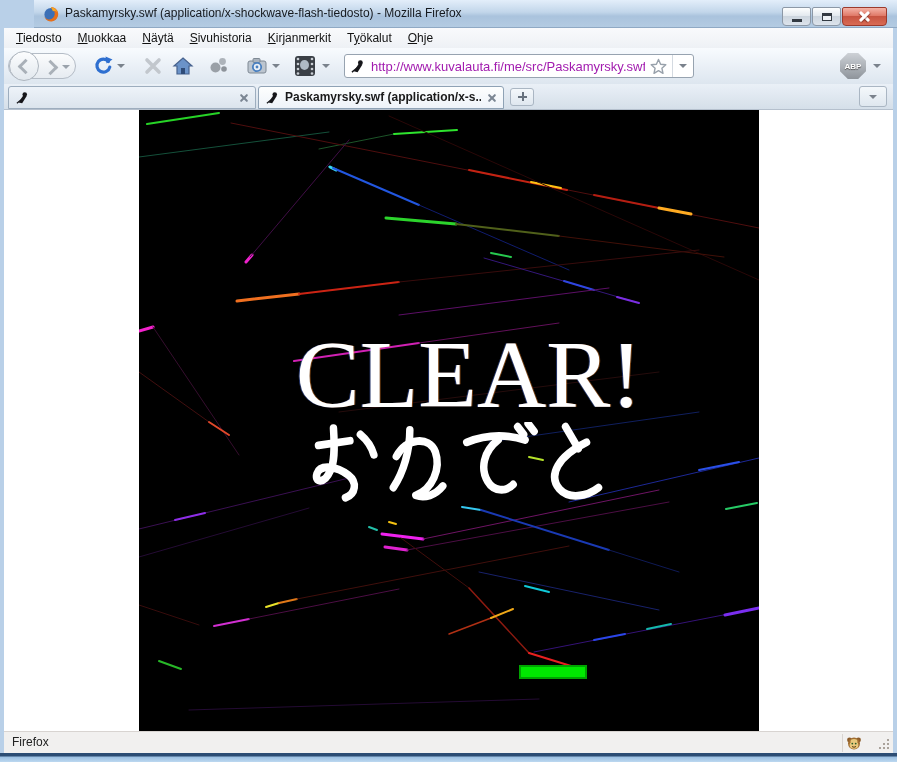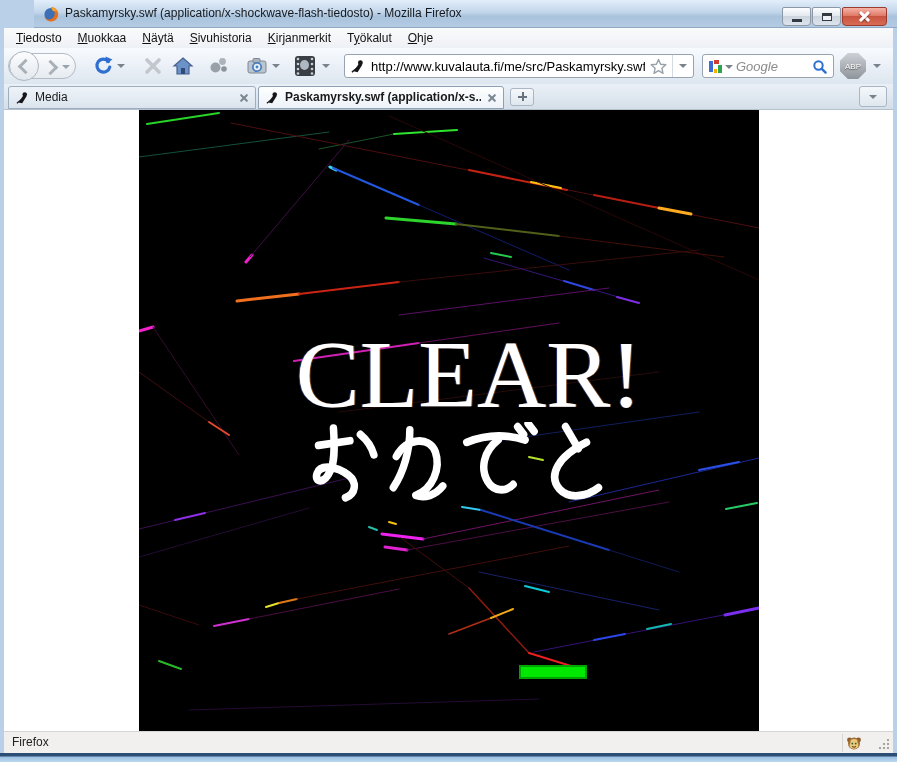--- a/index.html
+++ b/index.html
@@ -40,35 +40,35 @@
   .chev{position:absolute;width:8px;height:8px;border:0 solid #a9b0b8;}
   .chev-back{left:10px;top:9px;border-left-width:3px;border-bottom-width:3px;transform:rotate(45deg);}
   .chev-fwd{left:36px;top:8px;border-right-width:3px;border-top-width:3px;transform:rotate(45deg);}
   .tri{width:0;height:0;border-left:4px solid transparent;border-right:4px solid transparent;border-top:4px solid #7a828c;}
   .capsule-tri{position:absolute;right:5px;top:11px;border-top-color:#9aa2ab;}
   .icon20{width:22px;height:22px;top:7px;}
   .dd{top:16px;}
   .urlbar{left:340px;top:6px;width:350px;height:24px;background:#fff;border:1px solid #97a3b0;border-radius:3px;box-sizing:border-box;}
   .urlbar .fav{position:absolute;left:6px;top:4px;width:15px;height:15px;}
   .url-input{position:absolute;left:26px;top:1px;right:48px;height:20px;border:0;outline:0;background:transparent;
-    font-family:"Liberation Sans",sans-serif;font-size:13px;color:#000000;padding:0;}
+    font-family:"Liberation Sans",sans-serif;font-size:13px;color:#a21caf;padding:0;}
   .star{position:absolute;right:26px;top:3px;width:17px;height:17px;}
   .url-dd{position:absolute;right:0;top:0;width:20px;height:22px;border-left:1px solid #d4dae1;display:flex;align-items:center;justify-content:center;}
   .searchbox{left:698px;top:6px;width:132px;height:24px;background:#fff;border:1px solid #97a3b0;border-radius:3px;box-sizing:border-box;}
   .searchbox .gicon{position:absolute;left:5px;top:4px;width:15px;height:15px;}
   .searchbox .g-dd{position:absolute;left:22px;top:10px;}
   .search-input{position:absolute;left:33px;top:1px;right:26px;height:20px;border:0;outline:0;background:transparent;
     font-family:"Liberation Sans",sans-serif;font-size:13px;color:#000;padding:0;}
   .search-input::placeholder{color:#8b8b8b;font-style:italic;}
   .mag{position:absolute;right:5px;top:4px;width:16px;height:16px;}
   .abp{left:836px;top:5px;width:27px;height:26px;}
   .abp-oct{width:26px;height:26px;background:linear-gradient(#cdd1d6,#8e949b);
     clip-path:polygon(30% 0,70% 0,100% 30%,100% 70%,70% 100%,30% 100%,0 70%,0 30%);
     display:flex;align-items:center;justify-content:center;}
-  .abp-text{font-size:8px;font-weight:normal;color:#fff;letter-spacing:0;text-shadow:0 1px 1px #555;text-align:center;}
+  .abp-text{font-size:8px;font-weight:bold;color:#fff;letter-spacing:0;text-shadow:0 1px 1px #555;text-align:center;}
   .abp-dd{left:869px;top:16px;}
 
   
   .tabbar{position:absolute;top:84px;left:4px;right:4px;height:26px;
     background:linear-gradient(#eaf0f7,#d5dfe9);border-bottom:1px solid #b5c0cd;box-sizing:border-box;}
   .tab{position:absolute;top:2px;height:23px;border:1px solid #9dadbe;border-radius:3px 3px 0 0;box-sizing:border-box;
     background:linear-gradient(#eef3f9,#dbe4ed);}
   .tab.active{background:linear-gradient(#fdfefe,#eef3f9);border-color:#8fa2b5;}
   .tab .t-fav{position:absolute;left:7px;top:4px;width:14px;height:14px;}
   .tab-label{position:absolute;left:26px;right:22px;top:0;line-height:21px;font-size:12px;color:#1a1a1a;
@@ -213,49 +213,34 @@
         </svg>
       <input class="url-input" value="http://www.kuvalauta.fi/me/src/Paskamyrsky.swf" style="">
       <svg class="star" viewBox="0 0 17 17">
         <path d="M8.5 1.5 L10.6 6.3 L15.8 6.8 L11.9 10.2 L13 15.3 L8.5 12.6 L4 15.3 L5.1 10.2 L1.2 6.8 L6.4 6.3 Z" fill="none" stroke="#98a1ab" stroke-width="1.4" stroke-linejoin="round"></path>
       </svg>
       <span class="url-dd">
           <span class="tri"></span>
         </span>
     </div>
 
-    <div class="searchbox">
-      <svg class="gicon" viewBox="0 0 15 15">
-        <rect x="1" y="2" width="4" height="11" fill="#3a6cd4"></rect>
-        <rect x="6" y="1" width="5" height="4" fill="#d23b2f"></rect>
-        <rect x="6" y="10" width="3" height="4" fill="#f0b400"></rect>
-        <rect x="10" y="6" width="4" height="8" fill="#30a14e"></rect>
-      </svg>
-      <span class="tri g-dd"></span>
-      <input class="search-input" placeholder="Google" style="">
-      <svg class="mag" viewBox="0 0 16 16">
-        <circle cx="6.5" cy="6.5" r="4.2" fill="none" stroke="#2e6fd0" stroke-width="2"></circle>
-        <path d="M9.8 9.8 L13.6 13.6" stroke="#2e6fd0" stroke-width="2.4" stroke-linecap="round"></path>
-      </svg>
-    </div>
 
     <div class="abp">
       <div class="abp-oct">
         <span class="abp-text">ABP</span>
       </div>
     </div>
     <span class="tri dd abp-dd"></span>
   </div>
 
   <div class="tabbar">
     <div class="tab" style="left:4px;width:248px">
       <svg class="t-fav" viewBox="0 0 16 16">
           <use href="#fav-glyph"></use>
         </svg>
-      <span class="tab-label">Media</span>
       <span class="tab-close"></span>
     </div>
     <div class="tab active" style="left:254px;width:246px">
       <svg class="t-fav" viewBox="0 0 16 16">
           <use href="#fav-glyph"></use>
         </svg>
       <span class="tab-label">Paskamyrsky.swf (application/x-s...</span>
       <span class="tab-close"></span>
     </div>
     <div class="newtab">

